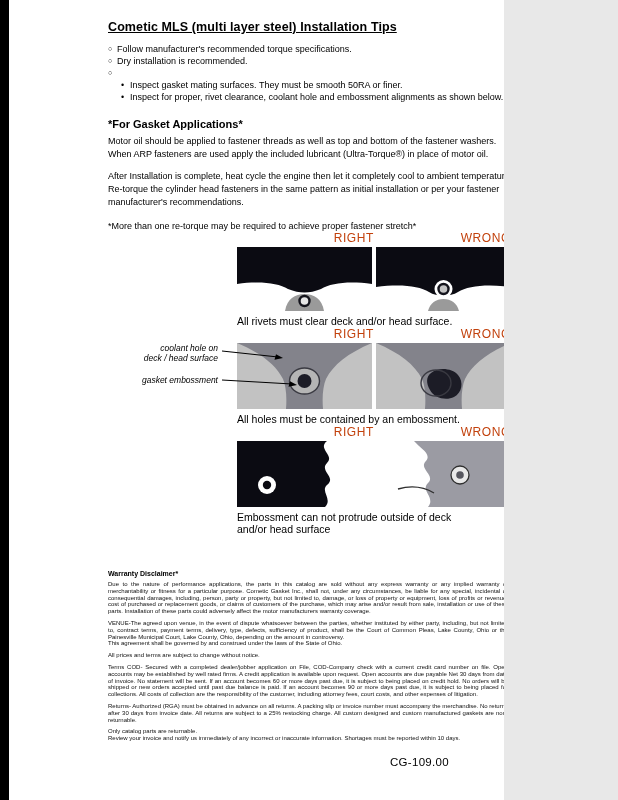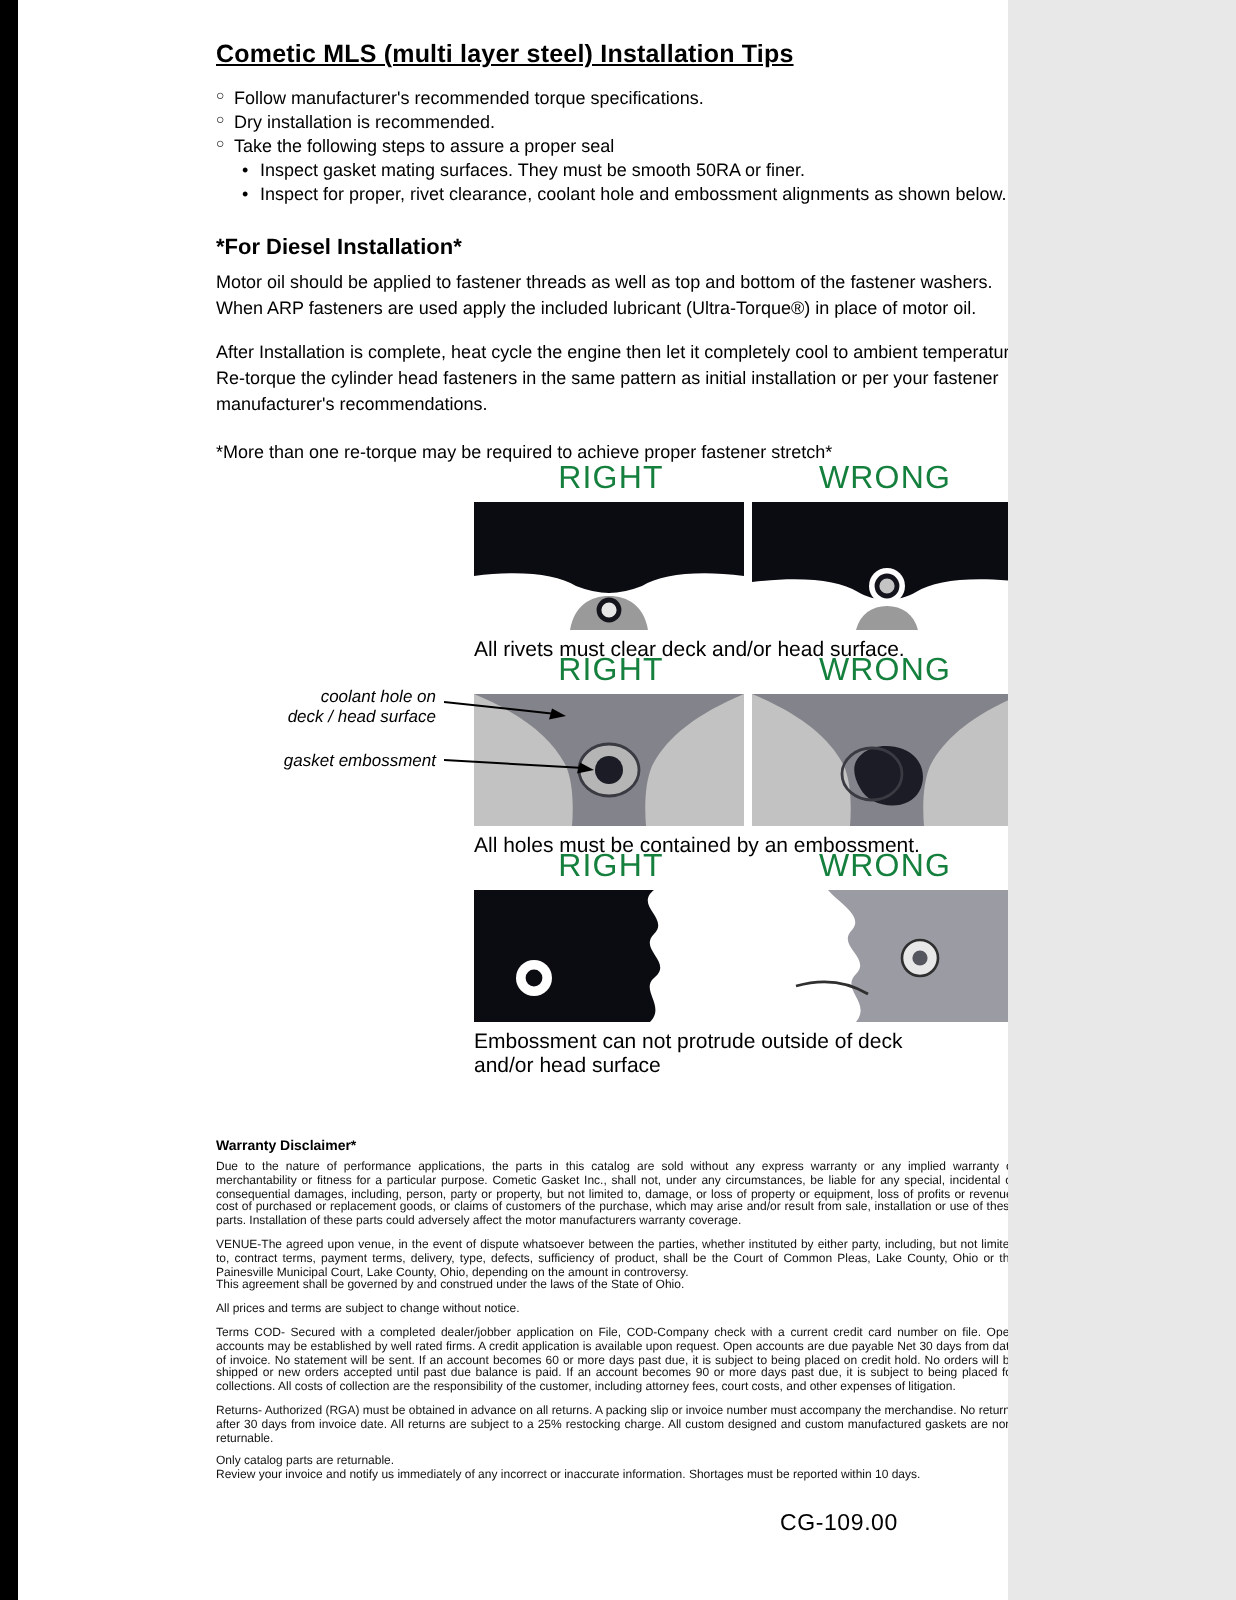--- a/index.html
+++ b/index.html
@@ -17,21 +17,21 @@
   .bullet.sub{margin-left:13px;}
   .bullet.sub .marker{font-size:9px;}
   .diesel-heading{font-size:11px;font-weight:bold;margin:15px 0 0 0;}
   .para{font-size:9px;line-height:13px;margin:5px 0 0 0;}
   .para.space{margin-top:9px;}
   .note{margin-top:11px;}
 
   
   .fig-row{position:absolute;left:237px;width:274px;}
   .fig-headers{display:flex;}
-  .fig-headers span{flex:1;text-align:center;font-size:16px;letter-spacing:.6px;color:#15803d;}
+  .fig-headers span{flex:1;text-align:right;font-size:12px;letter-spacing:.6px;color:#c2410c;}
   .fig-boxes{display:flex;gap:4px;margin-top:2px;}
   .fig-boxes svg{display:block;}
   .fig-caption{font-size:10.5px;line-height:12px;margin-top:4px;white-space:pre-line;}
 
   
   .callout{position:absolute;font-size:8.5px;line-height:10px;text-align:right;white-space:pre-line;font-style:italic;}
   .callout-coolant{left:114px;top:343px;width:104px;}
   .callout-emboss{left:108px;top:375px;width:110px;}
   .callout-lines{position:absolute;left:222px;top:346px;}
 
@@ -54,32 +54,31 @@
     <div class="bullet">
       <span class="marker">○</span>
       <span>Follow manufacturer's recommended torque specifications.</span>
     </div>
     <div class="bullet">
       <span class="marker">○</span>
       <span>Dry installation is recommended.</span>
     </div>
     <div class="bullet">
       <span class="marker">○</span>
-      <span>Take the following steps to assure a proper seal</span>
     </div>
     <div class="bullet sub">
       <span class="marker">•</span>
       <span>Inspect gasket mating surfaces.  They must be smooth 50RA or finer.</span>
     </div>
     <div class="bullet sub">
       <span class="marker">•</span>
       <span>Inspect for proper, rivet clearance, coolant hole and embossment alignments as shown below.</span>
     </div>
 
-    <h2 class="diesel-heading">*For Diesel Installation*</h2>
+    <h2 class="diesel-heading">*For Gasket Applications*</h2>
     <p class="para">Motor oil should be applied to fastener threads as well as top and bottom of the fastener washers. When ARP fasteners are used apply the included lubricant (Ultra-Torque®) in place of motor oil.</p>
     <p class="para space">After Installation is complete, heat cycle the engine then let it completely cool to ambient temperature. Re-torque the cylinder head fasteners in the same pattern as initial installation or per your fastener manufacturer's recommendations.</p>
     <p class="para note">*More than one re-torque may be required to achieve proper fastener stretch*</p>
   </div>
 
   <div class="fig-row" style="top:231px">
     <div class="fig-headers">
       <span>RIGHT</span>
       <span>WRONG</span>
     </div>

